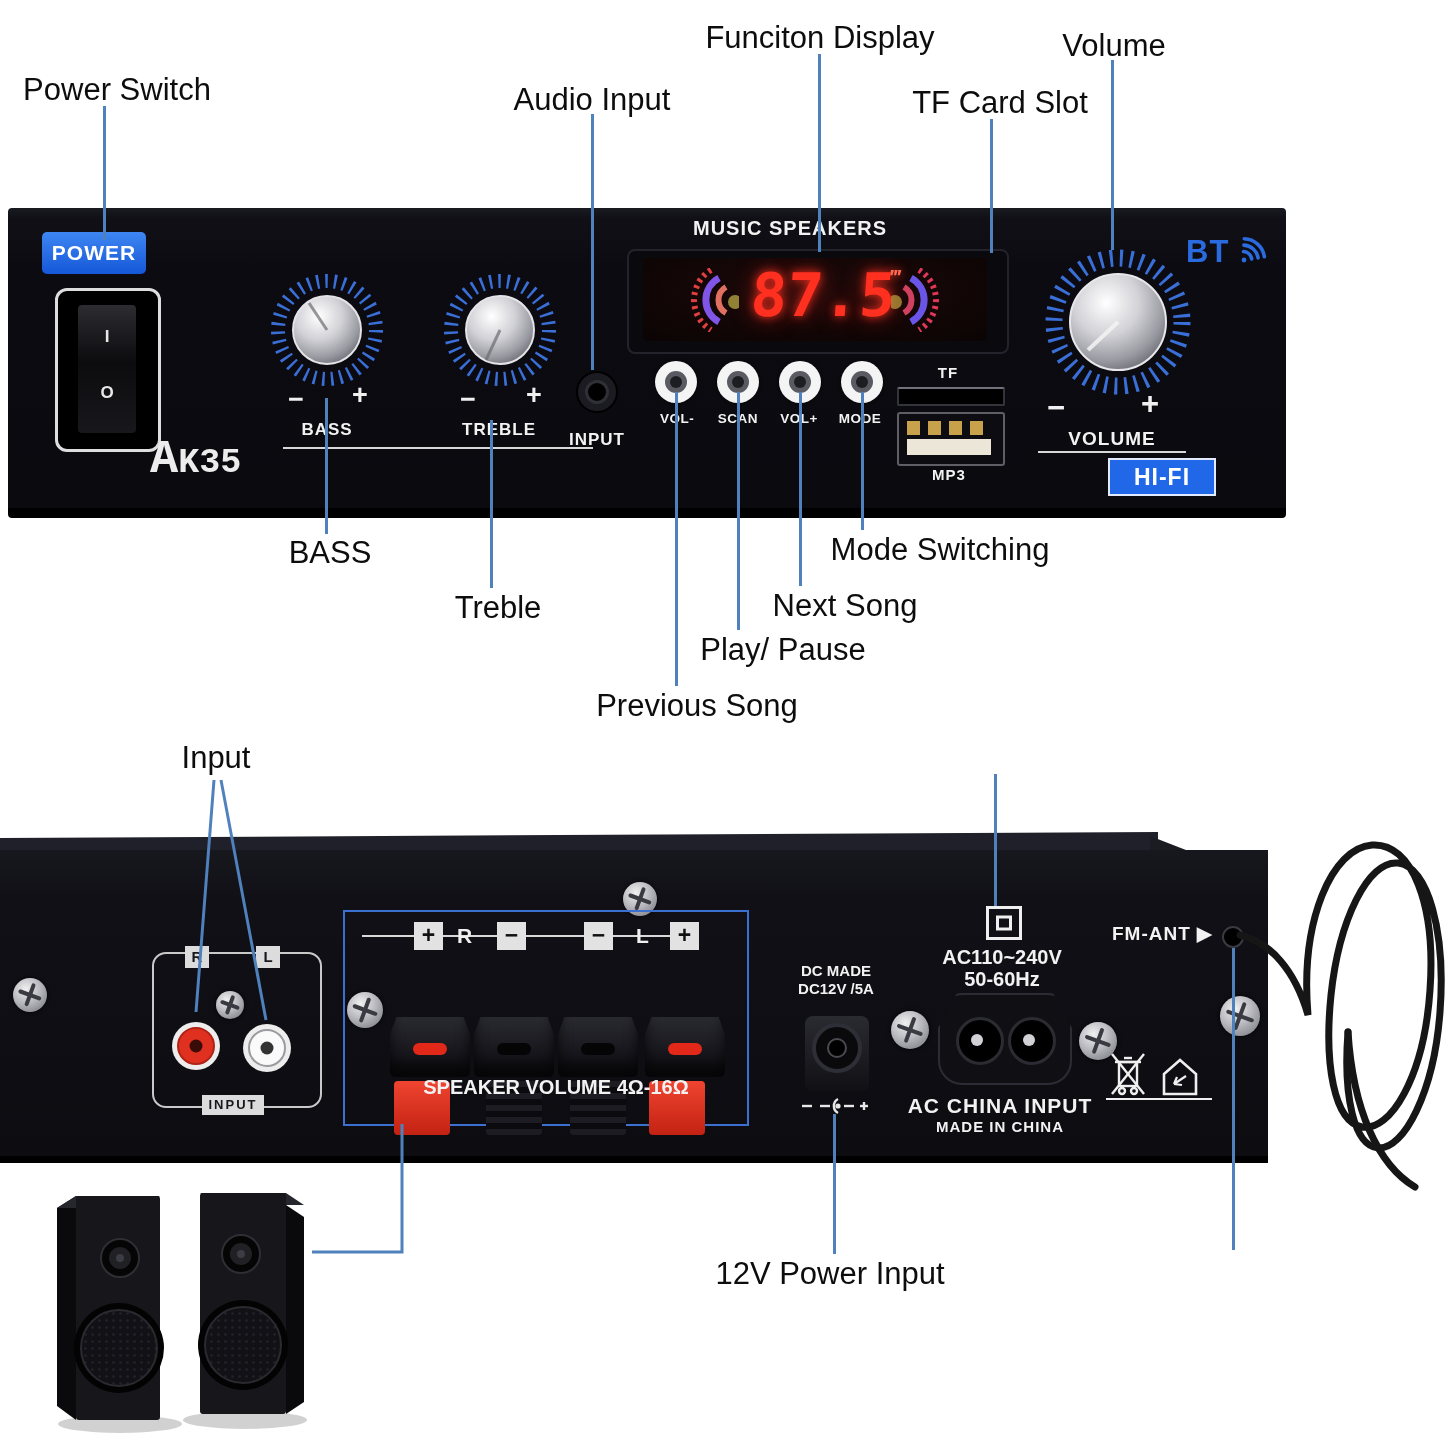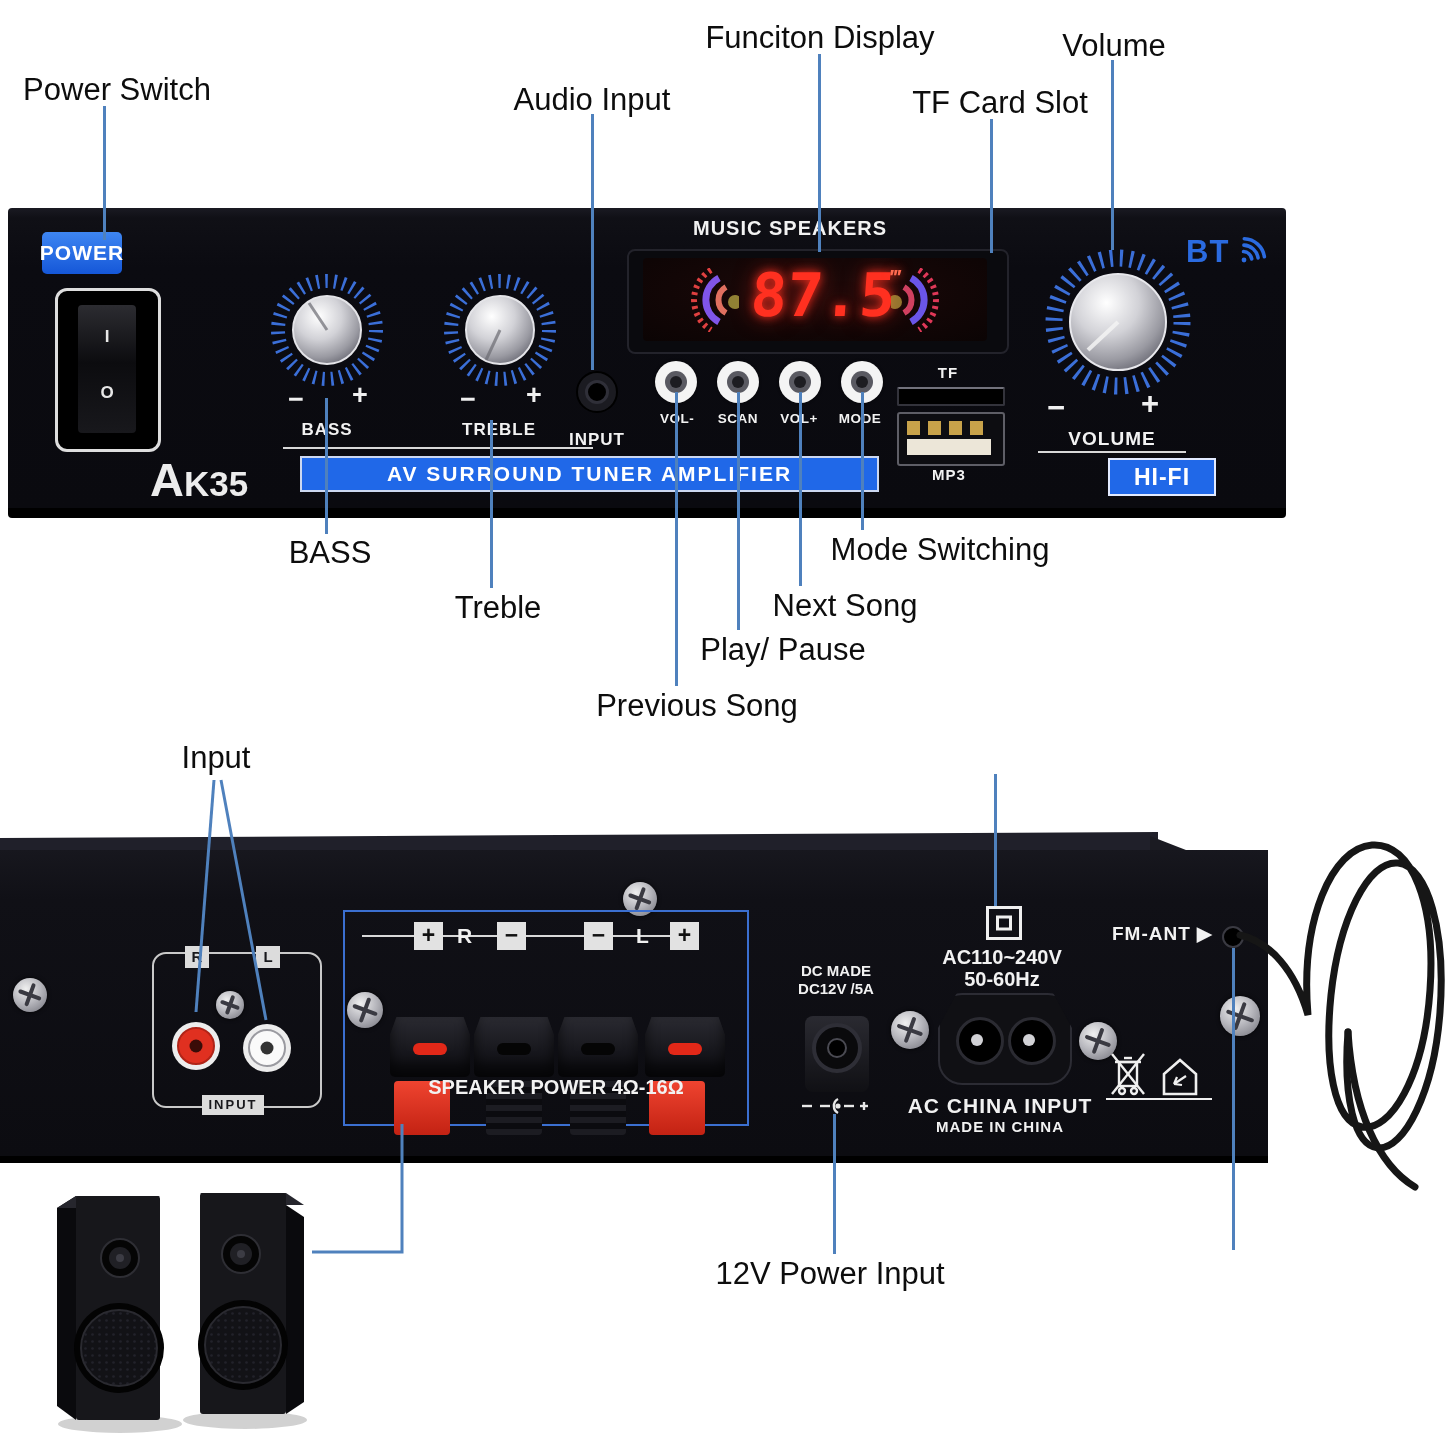--- a/index.html
+++ b/index.html
@@ -7,21 +7,21 @@
           font-family:"Liberation Sans",sans-serif;}
   .callout{position:absolute;transform:translateX(-50%);font-size:31px;color:#0d0d0d;
            white-space:nowrap;letter-spacing:0px;z-index:6;}
   .lead{position:absolute;width:3px;background:#4f81bd;z-index:5;}
   
   #front-panel{position:absolute;left:8px;top:208px;width:1278px;height:300px;
       background:linear-gradient(180deg,#1a1a22 0,#101016 10px,#0b0b11 60px,#0a0a0f 100%);
       border-radius:4px;border-bottom:10px solid #000;z-index:1;}
   .wtext{position:absolute;color:#f2f2f2;font-weight:bold;white-space:nowrap;}
   .ctr{transform:translateX(-50%);}
-  .power-box{position:absolute;left:34px;top:24px;width:80px;height:42px;border-radius:5px;
+  .power-box{position:absolute;left:34px;top:24px;width:104px;height:42px;border-radius:5px;
       background:linear-gradient(180deg,#3e86f2,#1557d8);display:flex;align-items:center;justify-content:center;
       color:#fff;font-weight:bold;font-size:21px;letter-spacing:1px;}
   .switch-bezel{position:absolute;left:47px;top:80px;width:100px;height:158px;background:#000;
       border:3px solid #dedede;border-radius:12px;}
   .rocker{position:absolute;left:18px;top:12px;width:58px;height:128px;border-radius:6px;
       background:linear-gradient(180deg,#2c2c31,#0c0c0f 45%,#18181c);border:2px solid #000;}
   .mark-i{position:absolute;left:50%;top:22px;transform:translateX(-50%);color:#e8e8e8;font-size:17px;font-weight:bold;}
   .mark-o{position:absolute;left:50%;top:78px;transform:translateX(-50%);color:#e8e8e8;font-size:17px;font-weight:bold;}
   .knob{position:absolute;z-index:2;}
   .ticks{fill:none;stroke:#3b6fd8;}
@@ -50,21 +50,21 @@
   .usb .pins{position:absolute;left:8px;top:7px;width:84px;height:14px;display:flex;gap:8px;}
   .usb .pins div{width:13px;height:100%;background:#c8a24a;}
   .usb .tongue{position:absolute;left:8px;top:25px;width:84px;height:16px;background:#ece6d8;}
   .banner{position:absolute;left:292px;top:248px;width:575px;height:32px;background:#2068e8;
       border:2px solid #ccd8f0;display:flex;align-items:center;justify-content:center;
       color:#fff;font-weight:bold;font-size:21px;letter-spacing:2px;}
   .hifi{position:absolute;left:1100px;top:250px;width:104px;height:34px;background:#2068e8;
       border:2px solid #e2eaff;display:flex;align-items:center;justify-content:center;
       color:#fff;font-weight:bold;font-size:23px;letter-spacing:1px;}
   .bt{position:absolute;left:1178px;top:26px;color:#2b6be0;font-weight:bold;font-size:31px;letter-spacing:1px;}
-  .model{position:absolute;left:142px;top:244px;color:#ececec;font-weight:600;}
+  .model{position:absolute;left:142px;top:225px;color:#ececec;font-weight:600;font-family:Liberation Mono, monospace;}
   .model .big{font-size:47px;}
   .model .small{font-size:35px;}
   .jack{position:absolute;left:568px;top:163px;width:38px;height:38px;border-radius:50%;
       background:#1b1b21;border:2px solid #000;}
   .jack .hole{position:absolute;left:50%;top:50%;width:18px;height:18px;border-radius:50%;
       transform:translate(-50%,-50%);background:#000;border:3px solid #2f2f38;}
   
   #back-top{position:absolute;left:0;top:835px;width:1158px;height:18px;background:#20202a;
       transform:skewY(-0.3deg);z-index:1;}
   #back-panel{position:absolute;left:0;top:850px;width:1268px;height:306px;
@@ -272,21 +272,20 @@
     <svg class="overlay" style="left:1228px;top:24px" width="36" height="36">
       <g fill="none" stroke="#2b6be0" stroke-width="3.6" stroke-linecap="round" transform="translate(6,28)">
         <circle cx="2" cy="0" r="2.4" fill="#2b6be0" stroke="none"></circle>
         <path d="M 8 -6 A 9 9 0 0 1 8 5" transform="rotate(-48 2 0)"></path>
         <path d="M 13 -10 A 15 15 0 0 1 13 9" transform="rotate(-48 2 0)"></path>
         <path d="M 18 -14 A 21 21 0 0 1 18 13" transform="rotate(-48 2 0)"></path>
       </g>
     </svg>
 
     <div class="model"><span class="big">A</span><span class="small">K35</span></div>
-    <div class="banner">AV SURROUND TUNER AMPLIFIER</div>
   </div>
 
   <div class="callout" style="left:216px;top:740px">Input</div>
   <div class="callout" style="left:830px;top:1256px">12V Power Input</div>
 
   <div class="lead" style="left:994px;top:774px;height:132px"></div>
   <div class="lead" style="left:833px;top:1114px;height:140px"></div>
   <div class="lead" style="left:1232px;top:948px;height:302px"></div>
 
   <svg class="overlay" width="1445" height="1445">
@@ -369,21 +368,21 @@
           <div class="head"></div>
           <div class="slot"></div>
           <div class="lever"></div>
         </div>
       <div class="term red" style="left:300px">
           <div class="head"></div>
           <div class="slot"></div>
           <div class="lever"></div>
         </div>
     </div>
-    <div class="wtext ctr" style="left:556px;top:226px;font-size:20px">SPEAKER POWER 4Ω-16Ω</div>
+    <div class="wtext ctr" style="left:556px;top:226px;font-size:20px">SPEAKER VOLUME 4Ω-16Ω</div>
 
     <div class="wtext ctr" style="left:836px;top:112px;font-size:15px">DC MADE</div>
     <div class="wtext ctr" style="left:836px;top:130px;font-size:15px">DC12V /5A</div>
     <div class="dc-jack">
         <div class="ring"></div>
         <div class="pin"></div>
       </div>
     <svg class="overlay" style="left:800px;top:246px" width="70" height="20">
       <g stroke="#e8e8e8" stroke-width="2.4" fill="none">
         <line x1="2" y1="10" x2="12" y2="10"></line>

